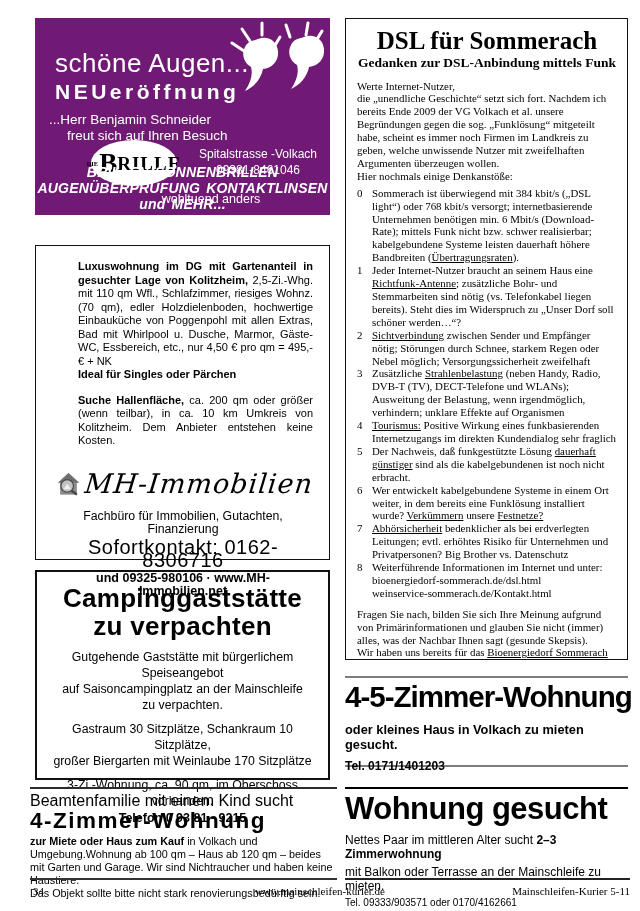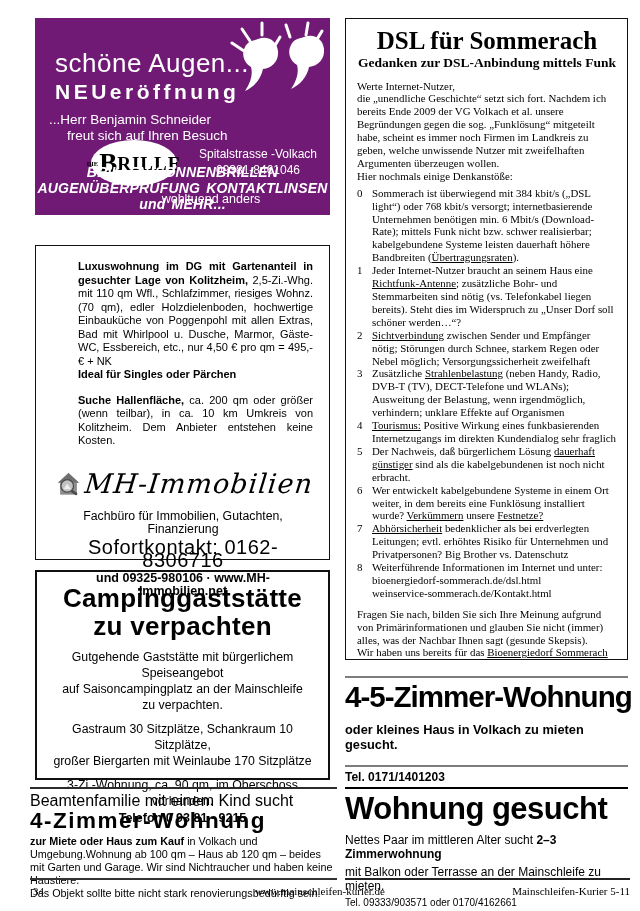--- a/index.html
+++ b/index.html
@@ -67,21 +67,21 @@
   .dsl-num{width:15px;flex:none;}
   .dsl-text{flex:1;}
   .dsl-closing{display:block;margin-top:8px;}
 
   
   .ad-45{left:345px;top:676px;width:283px;height:91px;border-top:2px solid #7d7d7d;
          border-bottom:2px solid #7d7d7d;box-sizing:border-box;}
   .z45-headline{font-size:29px;font-weight:bold;letter-spacing:-1px;margin-top:3px;
                 transform:scaleX(1.02);transform-origin:left;white-space:nowrap;}
   .z45-sub{font-size:12.8px;font-weight:bold;margin-top:8px;}
-  .z45-tel{font-size:12px;font-weight:bold;margin-top:18px;}
+  .z45-tel{font-size:12px;font-weight:bold;margin-top:7px;}
 
   
   .ad-wg{left:345px;top:787px;width:283px;height:91px;border-top:2px solid #000;box-sizing:border-box;}
   .wg-headline{font-size:31px;font-weight:bold;letter-spacing:-0.5px;margin-top:2px;white-space:nowrap;}
   .wg-line{font-size:12px;margin-top:6px;}
   .wg-line2{font-size:12px;margin-top:4px;}
   .wg-tel{font-size:10px;font-weight:normal;margin-top:4px;}
 
   
   .footer-rule-left{left:30px;top:878px;width:307px;height:2px;background:#333;}
@@ -193,21 +193,21 @@
           <div class="dsl-item">
             <span class="dsl-num">3</span>
             <span class="dsl-text pre"><span>Zusätzliche </span><span class="u">Strahlenbelastung</span><span> (neben Handy, Radio, DVB-T (TV), DECT-Telefone und WLANs); Ausweitung der Belastung, wenn irgendmöglich, verhindern; unklare Effekte auf Organismen</span></span>
           </div>
           <div class="dsl-item">
             <span class="dsl-num">4</span>
             <span class="dsl-text pre"><span class="u">Tourismus:</span><span> Positive Wirkung eines funkbasierenden Internetzugangs im direkten Kundendialog sehr fraglich</span></span>
           </div>
           <div class="dsl-item">
             <span class="dsl-num">5</span>
-            <span class="dsl-text pre"><span>Der Nachweis, daß bürgerlichem Lösung </span><span class="u">dauerhaft günstiger</span><span> sind als die kabelgebundenen ist noch nicht erbracht.</span></span>
+            <span class="dsl-text pre"><span>Der Nachweis, daß funkgestützte Lösung </span><span class="u">dauerhaft günstiger</span><span> sind als die kabelgebundenen ist noch nicht erbracht.</span></span>
           </div>
           <div class="dsl-item">
             <span class="dsl-num">6</span>
             <span class="dsl-text pre"><span>Wer entwickelt kabelgebundene Systeme in einem Ort weiter, in dem bereits eine Funklösung installiert wurde? </span><span class="u">Verkümmern</span><span> unsere </span><span class="u">Festnetze?</span></span>
           </div>
           <div class="dsl-item">
             <span class="dsl-num">7</span>
             <span class="dsl-text pre"><span class="u">Abhörsicherheit</span><span> bedenklicher als bei erdverlegten Leitungen; evtl. erhöhtes Risiko für Unternehmen und Privatpersonen? Big Brother vs. Datenschutz</span></span>
           </div>
           <div class="dsl-item">

